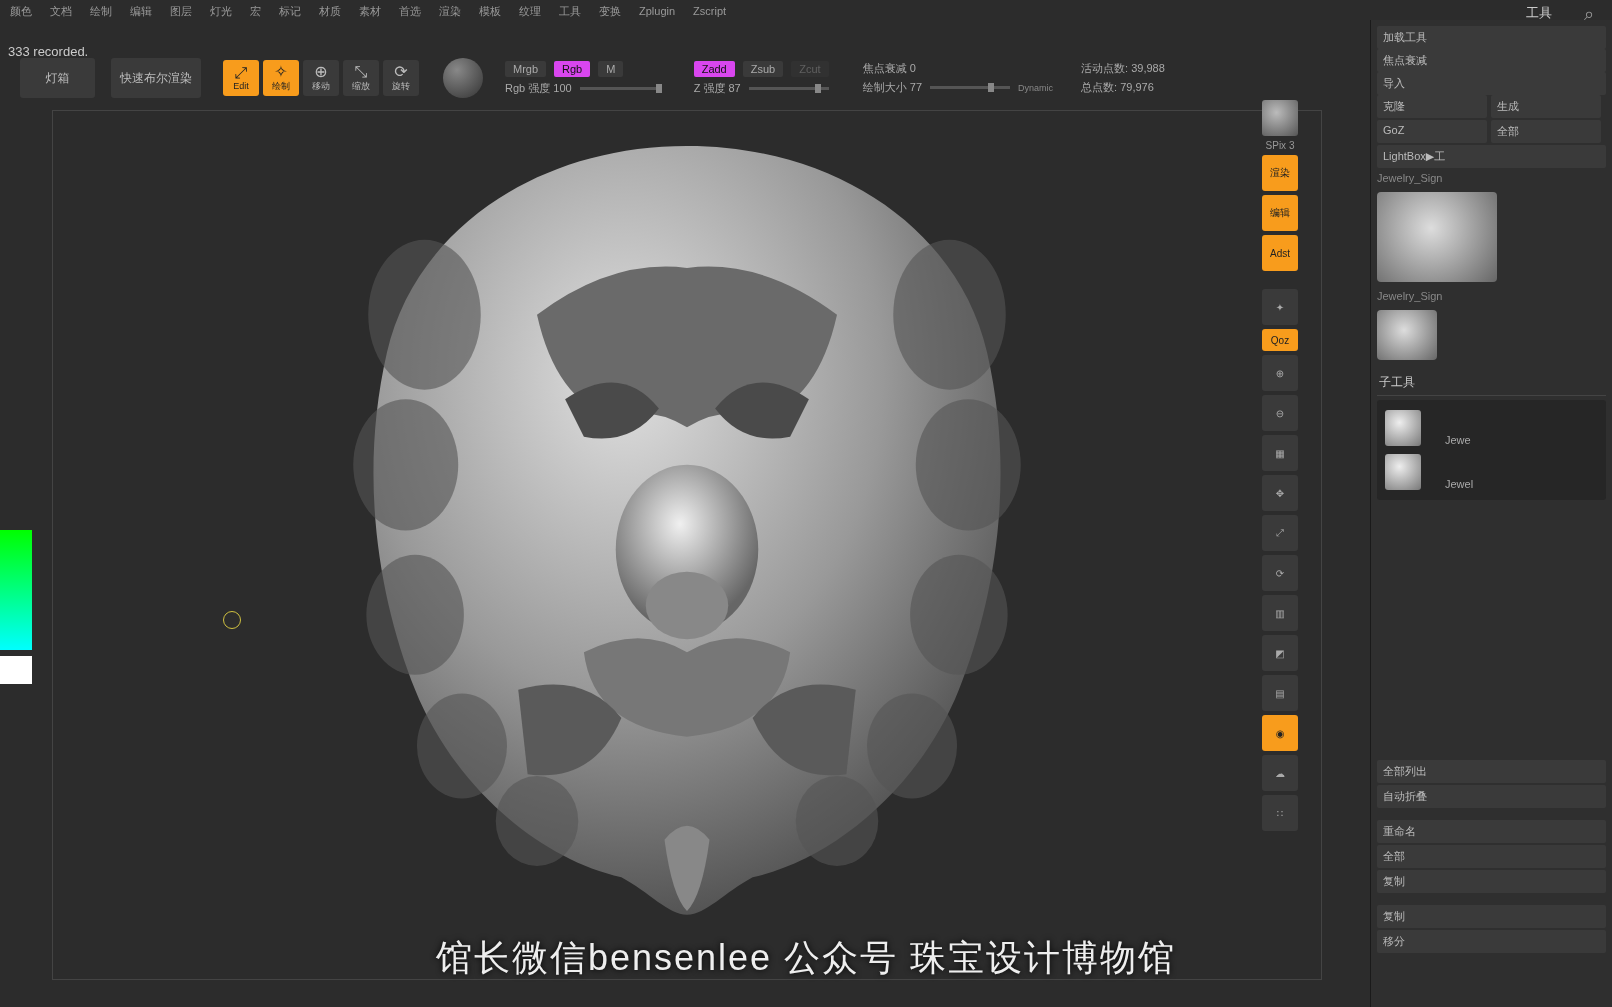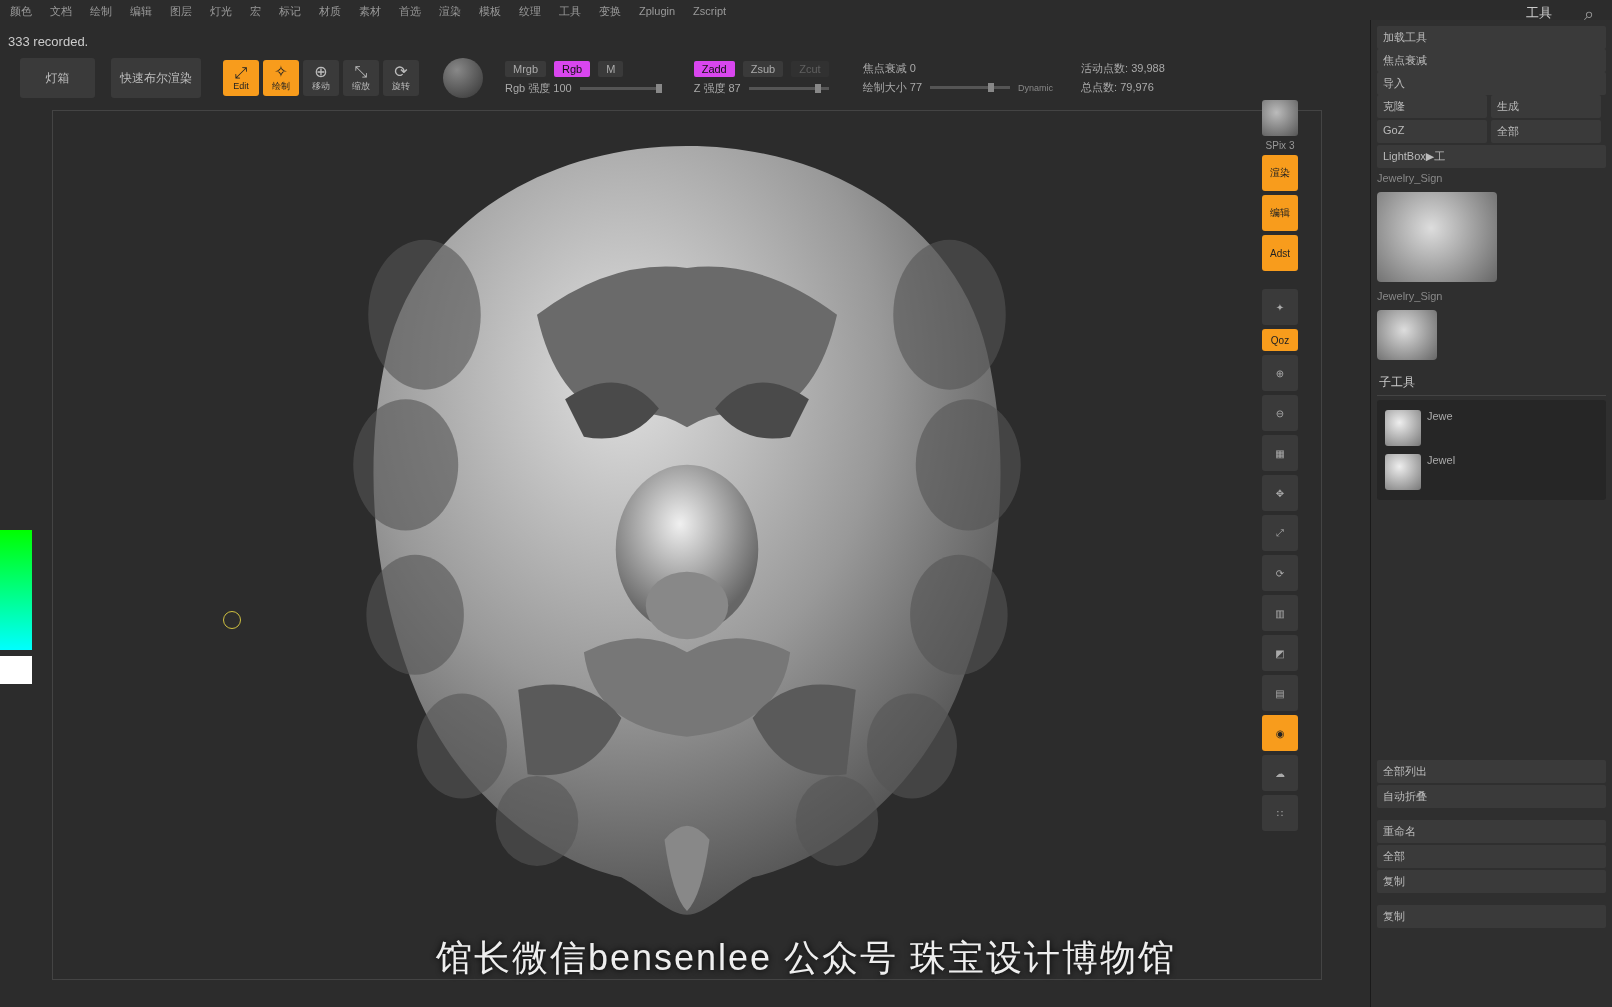--- a/index.html
+++ b/index.html
@@ -1,19 +1,19 @@
 <!DOCTYPE html>
 <html><head>
 <meta charset="utf-8">
 <style>
 * { margin:0; padding:0; box-sizing:border-box; font-family:Arial,"Microsoft YaHei",sans-serif; }
 body { background:#2c2c2c; color:#aaa; width:1612px; height:1007px; overflow:hidden; position:relative; font-size:12px; }
 .menubar { display:flex; gap:18px; padding:4px 10px; background:#2c2c2c; height:22px; align-items:center; font-size:11px; color:#999; }
 .menubar span { cursor:pointer; }
-.status-rec { position:absolute; top:34px; left:8px; font-size:13px; color:#ccc; }
+.status-rec { position:absolute; top:44px; left:8px; font-size:13px; color:#ccc; }
 .hdr-row { position:absolute; top:48px; left:0; right:310px; height:60px; display:flex; align-items:center; gap:16px; padding:0 20px; }
 .hdr-btn-wide { width:75px; height:40px; background:#3a3a3a; display:flex; align-items:center; justify-content:center; font-size:12px; color:#bbb; border-radius:3px; }
 .tool-icon { width:36px; height:36px; background:#3a3a3a; border-radius:3px; display:flex; flex-direction:column; align-items:center; justify-content:center; font-size:9px; color:#bbb; }
 .tool-icon.on { background:#f89c1c; color:#222; }
 .tool-icon .g { font-size:16px; line-height:1; }
 .mat-sphere { width:40px; height:40px; border-radius:50%; background:radial-gradient(circle at 35% 30%,#888,#333); }
 .pgroup { display:flex; flex-direction:column; gap:4px; font-size:11px; color:#aaa; margin-left:6px; }
 .prow { display:flex; align-items:center; gap:8px; }
 .pbtn { padding:2px 8px; background:#3a3a3a; border-radius:2px; font-size:11px; }
 .pbtn.on { background:#d946ef; color:#111; }
@@ -34,21 +34,21 @@
 .rt-btn { width:36px; height:36px; background:#f89c1c; border-radius:3px; display:flex; align-items:center; justify-content:center; font-size:10px; color:#222; flex-direction:column; }
 .rt-btn.dark { background:#3a3a3a; color:#aaa; }
 .rt-sep { height:10px; }
 .right-panel { position:absolute; right:0; top:20px; width:242px; height:987px; background:#2f2f2f; border-left:1px solid #1a1a1a; padding:6px; }
 .rp-row { display:flex; gap:4px; margin-bottom:2px; }
 .rp-cell { flex:1; background:#3a3a3a; padding:4px 6px; font-size:11px; color:#bbb; text-align:left; border-radius:2px; }
 .rp-cell.half { flex:0 0 48%; }
 .rp-header { font-size:12px; color:#ccc; padding:4px 2px; border-bottom:1px solid #444; margin:6px 0 4px; }
 .tool-preview { width:120px; height:90px; background:radial-gradient(circle at 45% 40%,#ddd,#666); border-radius:4px; margin:4px 0; }
 .subtool-list { background:#262626; padding:6px; border-radius:3px; }
-.st-item { display:flex; align-items:flex-start; gap:6px; padding:4px 2px; font-size:11px; color:#aaa; }
+.st-item { display:flex; align-items:flex-end; gap:24px; padding:4px 2px; font-size:11px; color:#aaa; }
 .st-thumb { width:36px; height:36px; background:radial-gradient(circle at 40% 35%,#eee,#777); border-radius:3px; }
 .subtitle { position:absolute; bottom:24px; left:0; right:0; text-align:center; font-size:36px; color:#eee; text-shadow:0 0 6px #000; letter-spacing:2px; pointer-events:none; }
 </style>
 </head>
 <body>
 
 <div class="menubar" id="menubar">
     <span>颜色</span>
     <span>文档</span>
     <span>绘制</span>
@@ -248,16 +248,17 @@
   <div style="height:260px"></div>
   <div id="rp-bottom">
       <div class="rp-cell" style="margin-bottom: 2px;">全部列出</div>
       <div class="rp-cell" style="margin-bottom: 2px;">自动折叠</div>
       <div class="rp-cell" style="margin-bottom: 2px; background: transparent;"></div>
       <div class="rp-cell" style="margin-bottom: 2px;">重命名</div>
       <div class="rp-cell" style="margin-bottom: 2px;">全部</div>
       <div class="rp-cell" style="margin-bottom: 2px;">复制</div>
       <div class="rp-cell" style="margin-bottom: 2px; background: transparent;"></div>
       <div class="rp-cell" style="margin-bottom: 2px;">复制</div>
+      <div class="rp-cell" style="margin-bottom: 2px;">移分</div>
     </div>
 </div>
 
 <div class="subtitle">馆长微信bensenlee 公众号 珠宝设计博物馆</div>
 
 </body></html>

